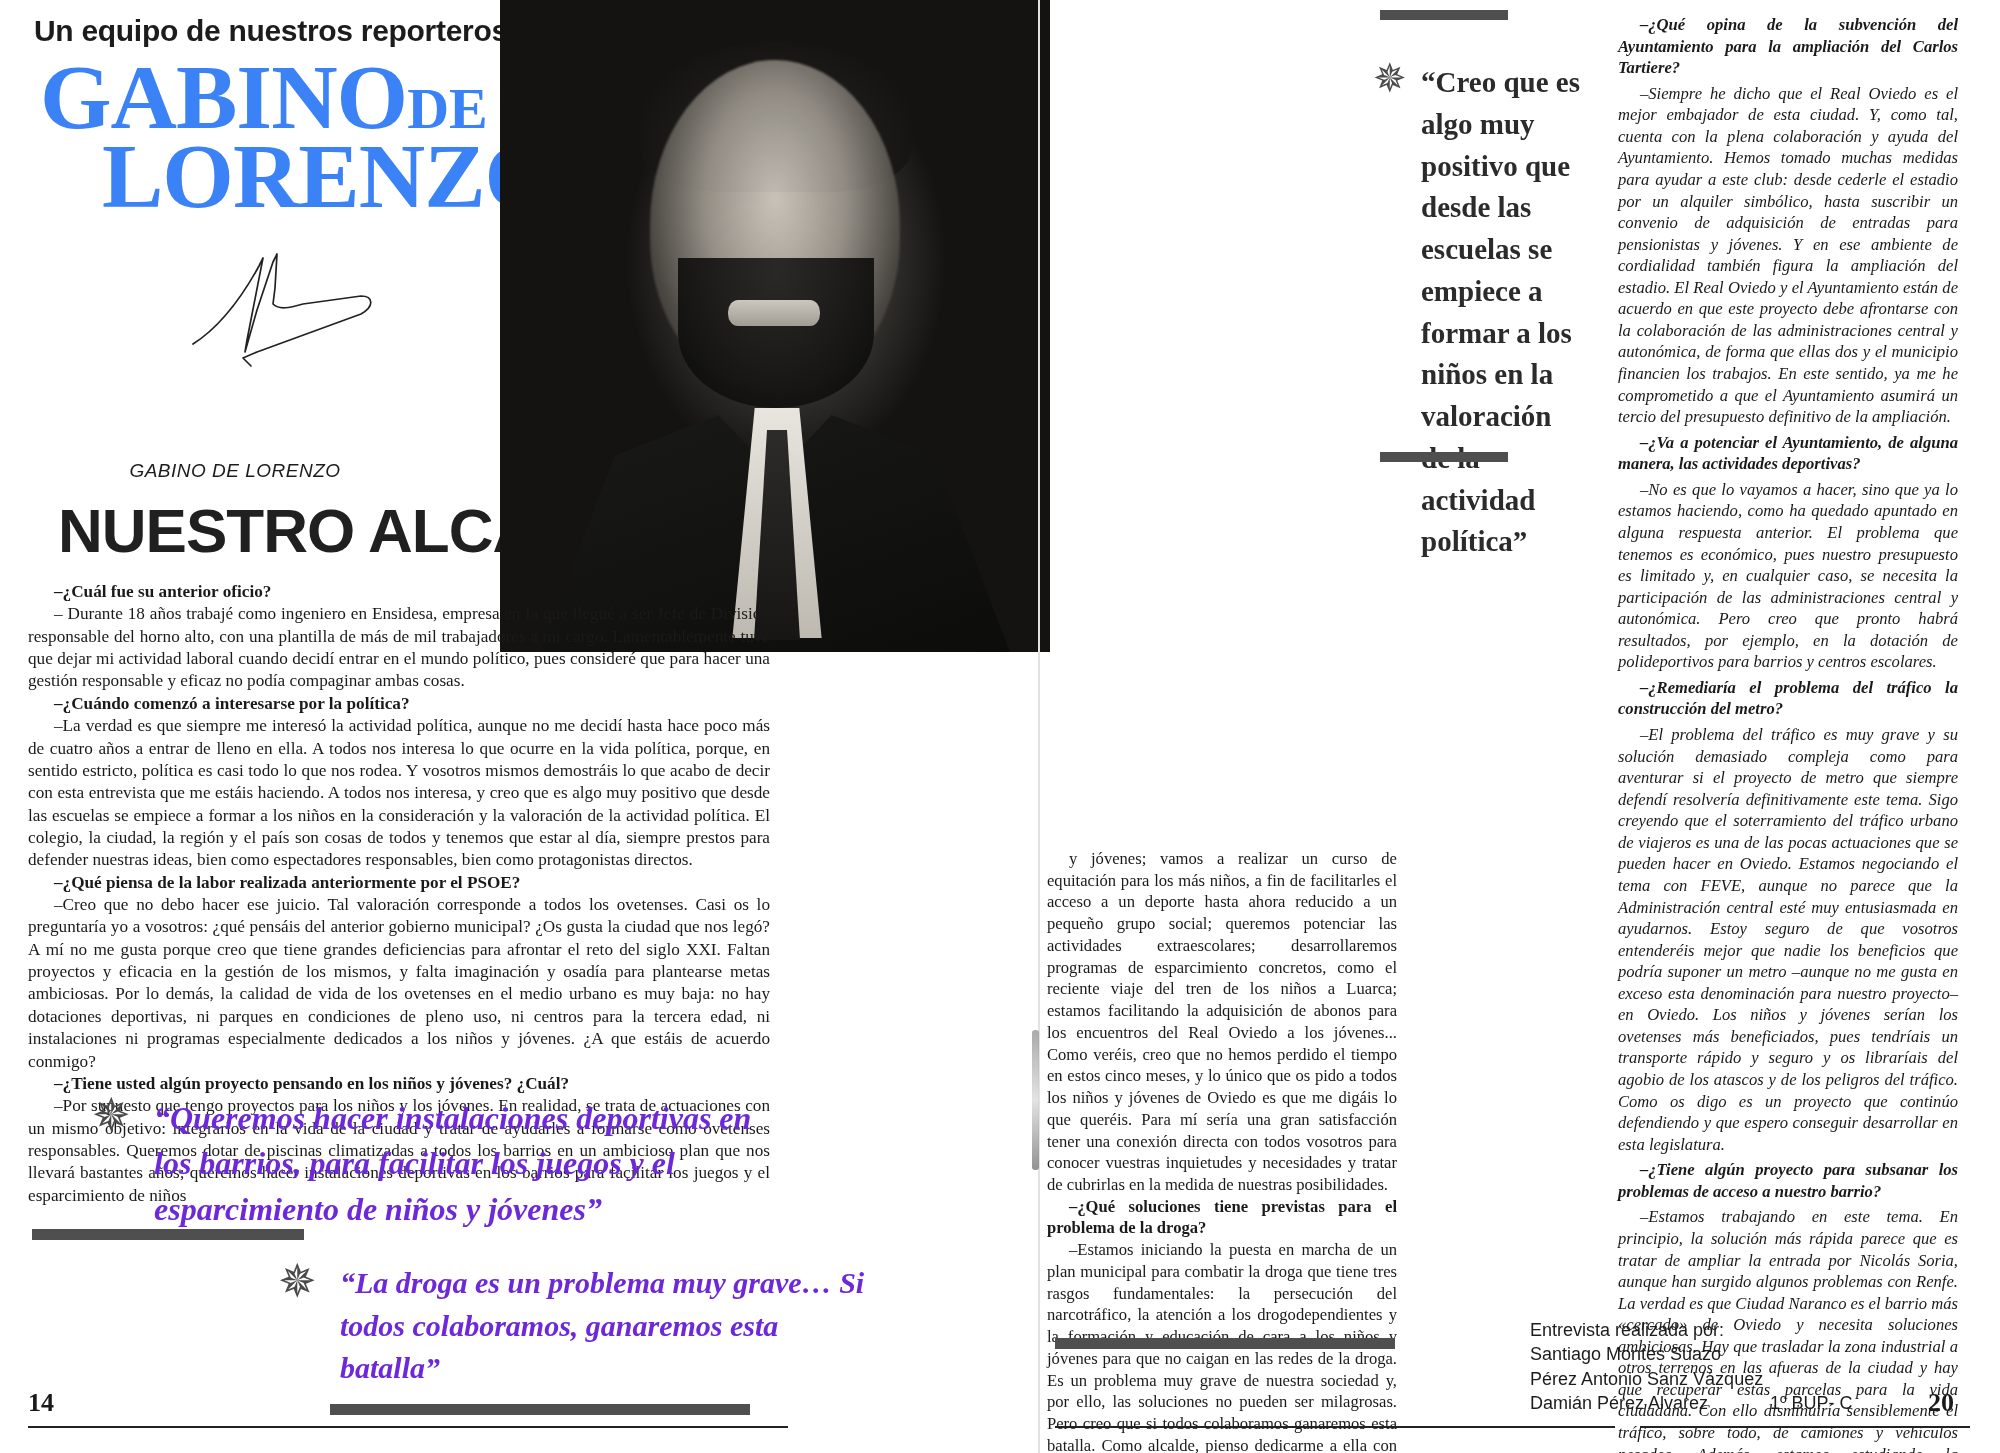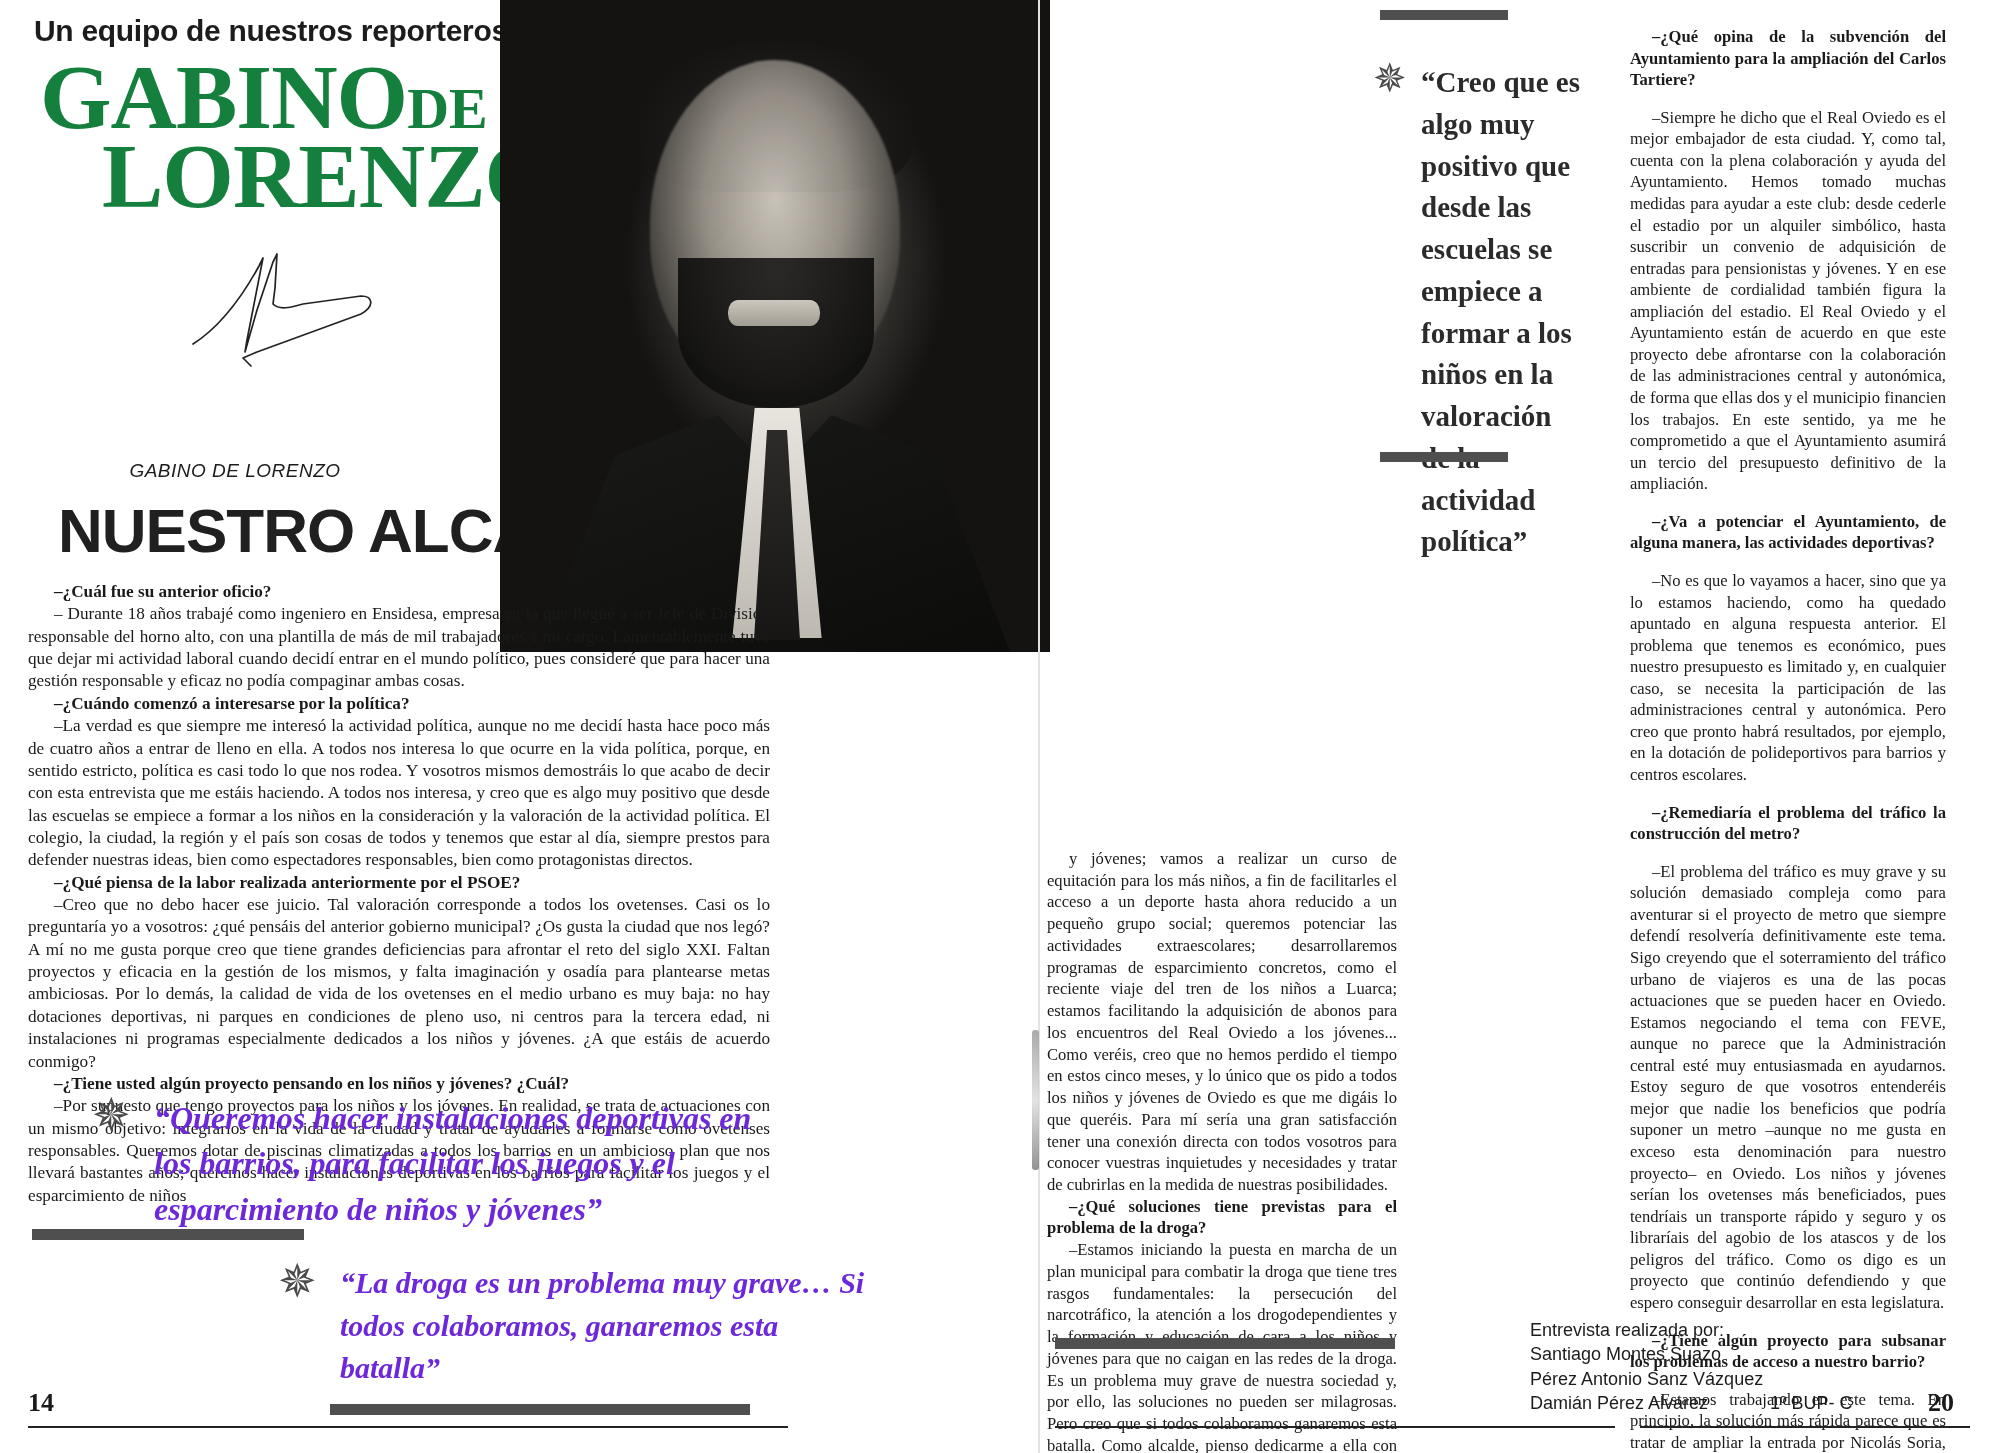--- a/index.html
+++ b/index.html
@@ -15,21 +15,21 @@
 
   
   .kicker{
     position:absolute;left:34px;top:14px;width:600px;
     font-family:"Liberation Sans", sans-serif;
     font-size:30px;font-weight:700;letter-spacing:-0.3px;color:#1c1c1c;
   }
   .bigname{
     position:absolute;left:40px;top:58px;width:600px;
     font-family:"Liberation Serif", serif;
-    font-weight:700;color:#15803d;line-height:0.86;
+    font-weight:700;color:#3b82f6;line-height:0.86;
   }
   .bigname .l1{font-size:92px;letter-spacing:-1px;display:block;}
   .bigname .l1 .de{font-size:58px;letter-spacing:0px;}
   .bigname .l2{font-size:92px;letter-spacing:-1px;display:block;margin-left:62px;}
 
   .signature{
     position:absolute;left:185px;top:248px;width:200px;height:120px;
   }
   .sigcap{
     position:absolute;left:0px;top:460px;width:470px;text-align:center;
@@ -129,21 +129,21 @@
     font-size:16.6px;line-height:1.31;text-align:justify;
   }
   .midcol p{margin:0;text-indent:22px;}
   .midcol p.q{font-weight:700;text-indent:22px;}
 
   .rcol{
     position:absolute;left:1614px;top:10px;width:348px;
     font-size:16.6px;line-height:1.30;text-align:justify;
     -webkit-hyphens:auto;hyphens:auto;
   }
-  .rcol p{margin:16px;text-indent:22px;}
+  .rcol p{margin:4px;text-indent:22px;font-style:italic;}
   .rcol p.q{font-weight:700;text-indent:22px;}
 
   .credits{
     position:absolute;left:1530px;top:1318px;width:440px;
     font-family:"Liberation Sans", sans-serif;
     font-size:18px;line-height:1.36;color:#1c1c1c;
   }
   .credits .row{position:relative;}
   .credits .course{position:absolute;left:240px;top:0;}
 

